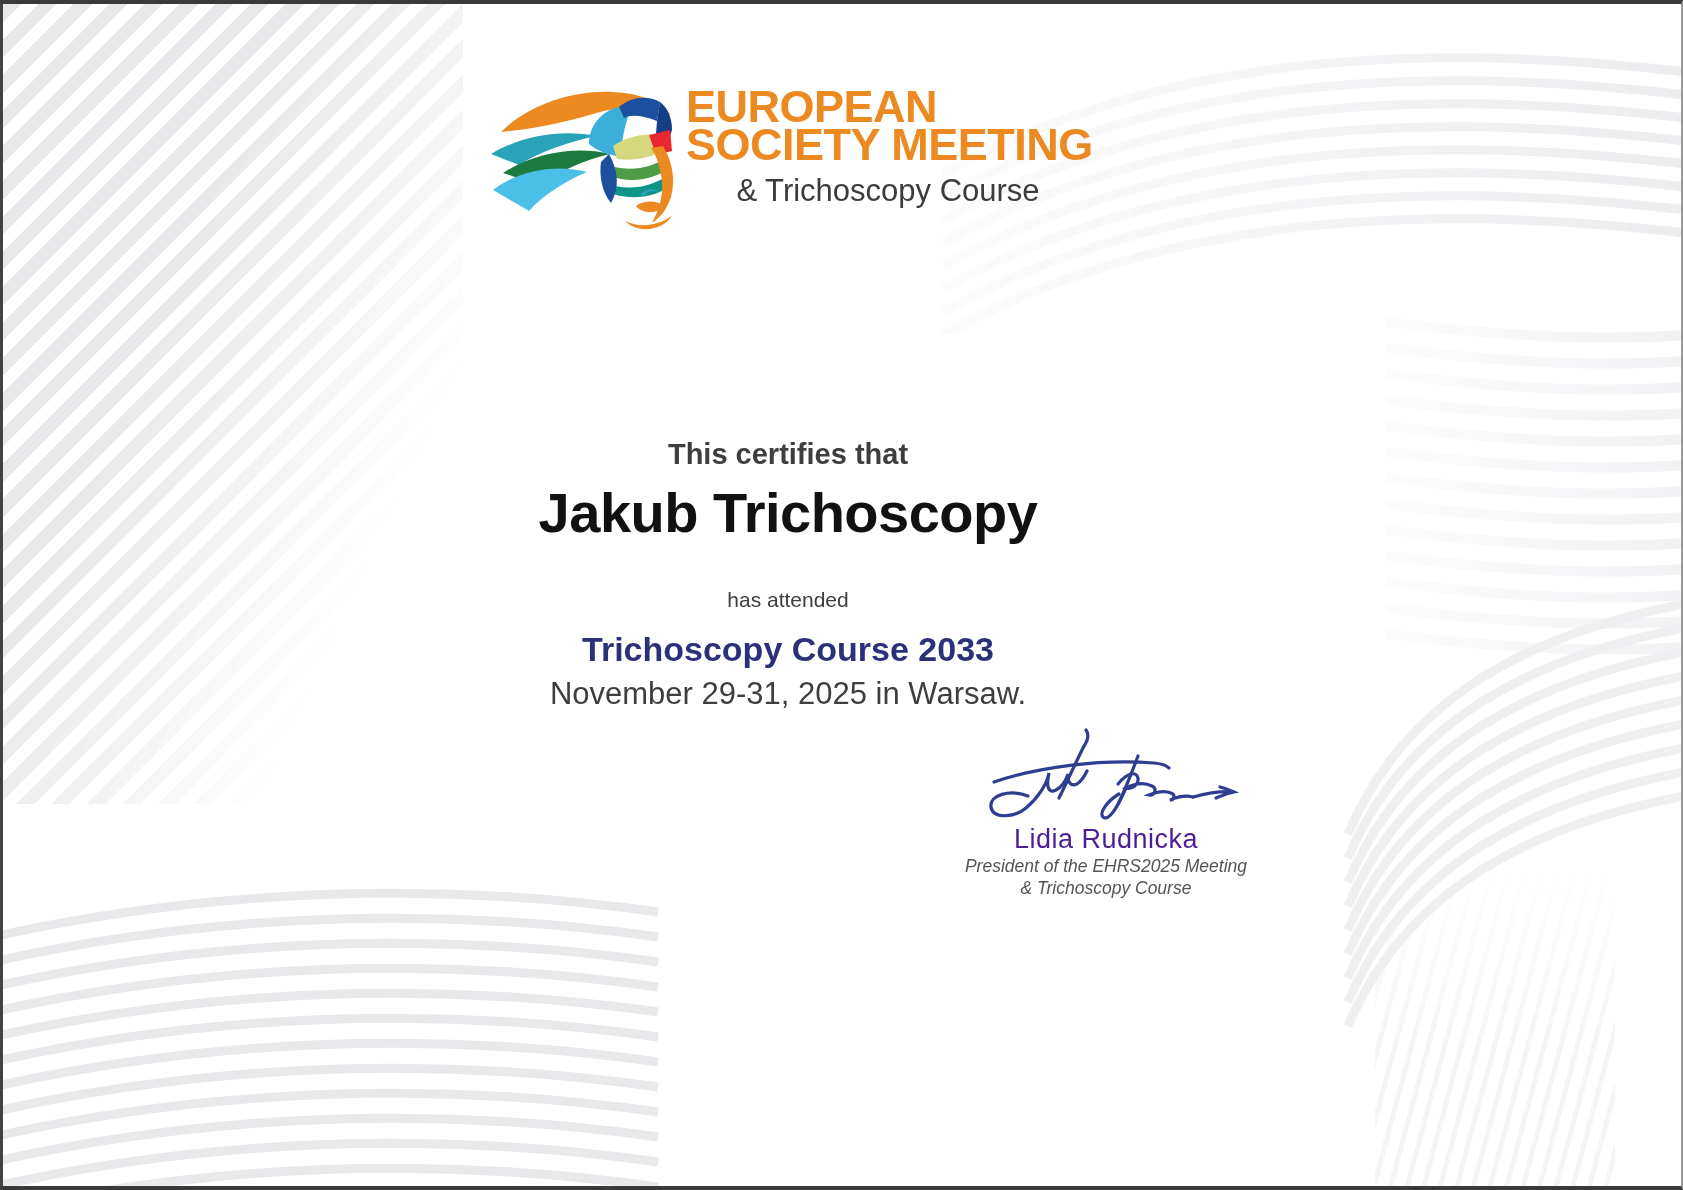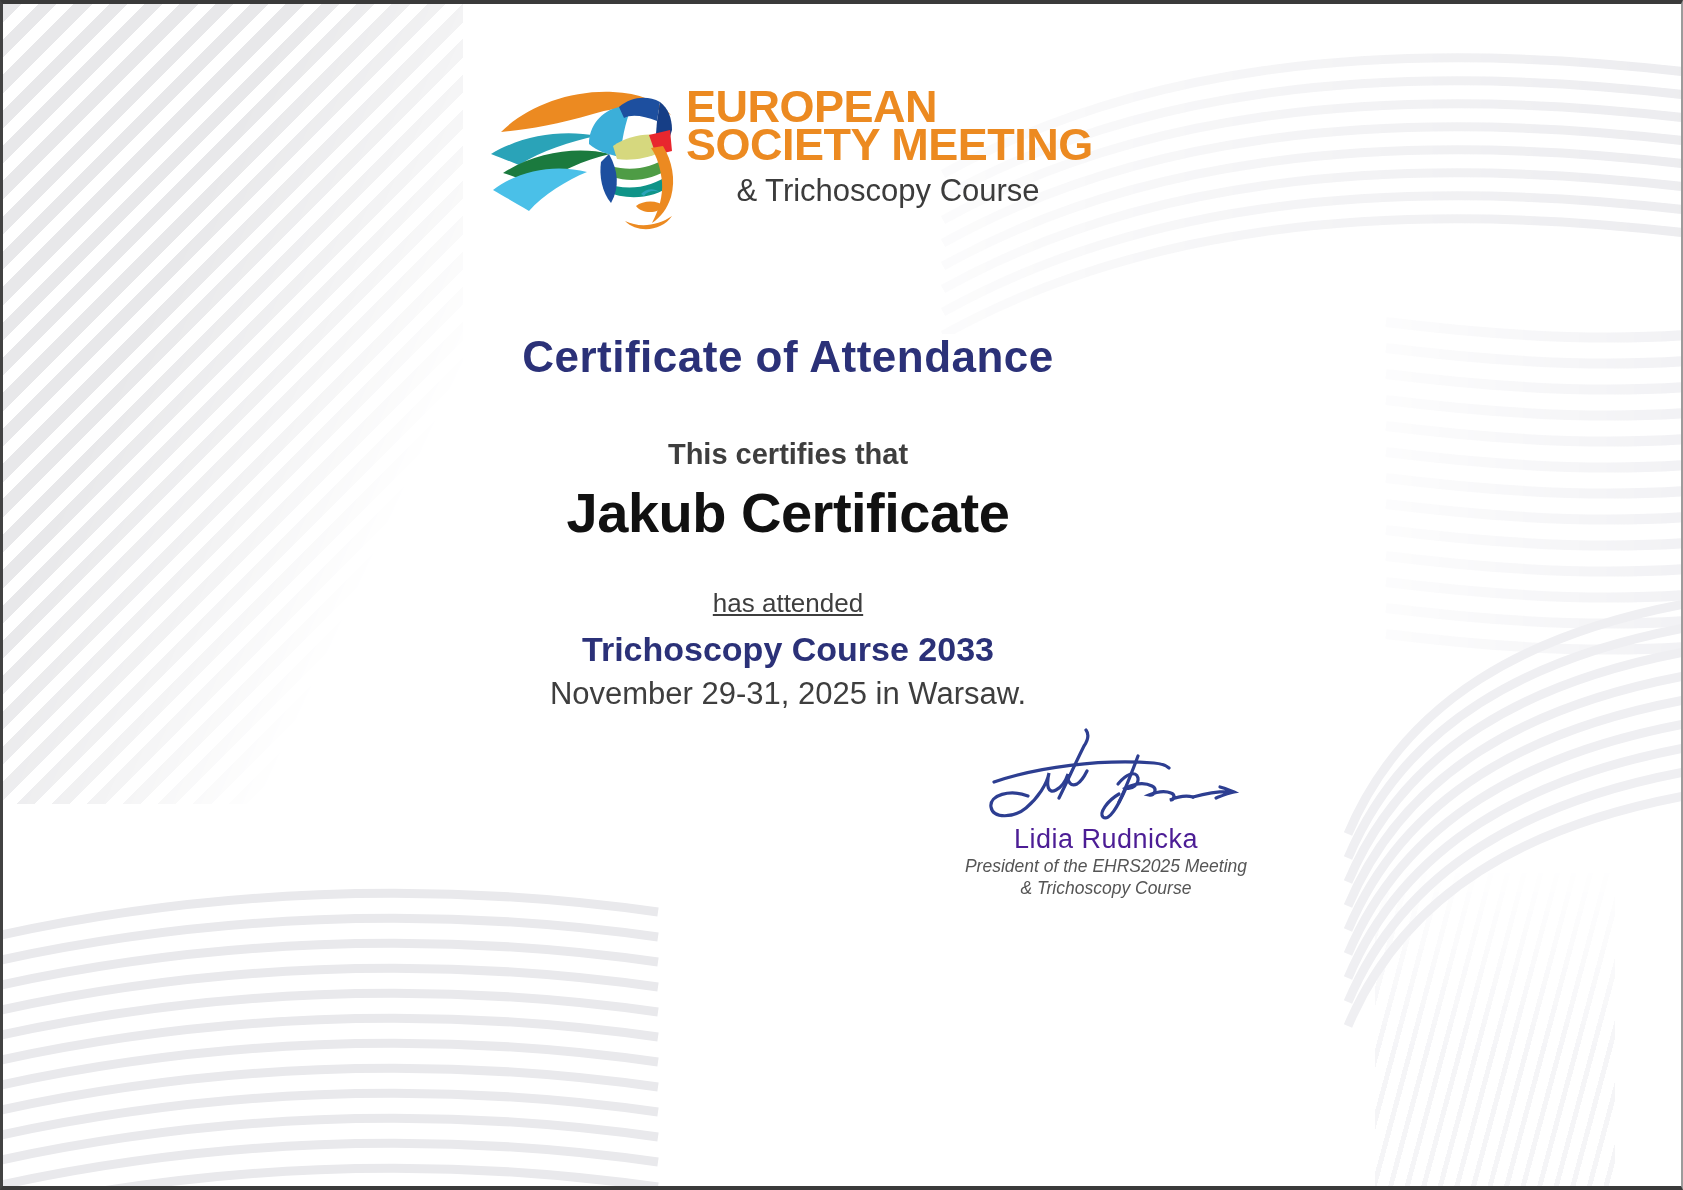--- a/index.html
+++ b/index.html
@@ -30,21 +30,21 @@
     -webkit-mask-image:linear-gradient(to bottom,transparent 0,rgba(0,0,0,.8) 60%);
     mask-image:linear-gradient(to bottom,transparent 0,rgba(0,0,0,.8) 60%);
   }
   .deco-svg{left:0;top:0;width:1683px;height:1190px;}
   
   .content{position:absolute;left:0;top:0;width:1570px;height:1190px;}
   .abs{position:absolute;left:0;width:100%;text-align:center;}
   .cert-title{top:328px;font-size:44px;font-weight:700;color:var(--heading-navy,#2B3178);letter-spacing:0.5px;}
   .cert-intro{top:434px;font-size:29px;color:var(--body-gray,#3E3E3E);font-weight:bold;}
   .cert-name{top:476px;font-size:56px;font-weight:700;color:var(--name-black,#111111);letter-spacing:-0.5px;}
-  .cert-attended{top:584px;font-size:26px;color:var(--body-gray,#3E3E3E);text-decoration:underline;}
+  .cert-attended{top:584px;font-size:21px;color:var(--body-gray,#3E3E3E);}
   .cert-course{top:626px;font-size:34px;font-weight:700;color:var(--heading-navy,#2B3178);}
   .cert-date{top:672px;font-size:31px;color:var(--body-gray,#3E3E3E);}
   
   .logo-graphic{position:absolute;left:478px;top:80px;}
   .logo-textblock{position:absolute;left:683px;top:84px;width:404px;}
   .logo-line{font-size:45px;line-height:38px;font-weight:800;color:var(--brand-orange,#EC8A21);letter-spacing:-0.5px;white-space:nowrap;}
   .logo-sub{margin-top:9px;text-align:center;font-size:31px;color:#3c3c3c;font-weight:400;}
   
   .sig{position:absolute;left:958px;top:720px;width:290px;text-align:center;}
   .sig-svg{display:block;margin:0 auto;}
@@ -150,23 +150,22 @@
       <path d="M144,137 C158,144 177,142 191,132 C181,147 157,150 144,137 Z" fill="#EC8A21"></path>
     </svg>
   </div>
   <div class="logo-textblock">
     <div class="logo-line">EUROPEAN</div>
     <div class="logo-line">SOCIETY MEETING</div>
     <div class="logo-sub">&amp; Trichoscopy Course</div>
   </div>
 
   <div class="content">
-    <div class="abs cert-title">Certificate of Attendance</div>
     <div class="abs cert-intro">This certifies that</div>
-    <div class="abs cert-name">Jakub Certificate</div>
+    <div class="abs cert-name">Jakub Trichoscopy</div>
     <div class="abs cert-attended">has attended</div>
     <div class="abs cert-course">Trichoscopy Course 2033</div>
     <div class="abs cert-date">November 29-31, 2025 in Warsaw.</div>
   </div>
 
   <div class="sig">
     <svg class="sig-svg" width="276" height="104" viewBox="0 0 276 104" xmlns="http://www.w3.org/2000/svg" fill="none" stroke="#2D3E91" stroke-width="3.2" stroke-linecap="round">
       <path d="M118,6 C121,10 120,16 116,22 C107,40 99,58 91,74"></path>
       <path d="M26,58 C70,43 132,35 186,39 C193,39.5 198,41.5 201,44"></path>
       <path d="M60,72 C42,65 21,71 23,83 C25,95 46,94 58,84 C70,74 79,60 81,49 C78,62 80,70 88,66 C94,63 98,56 100,50 C99,58 103,63 109,60 C114,57 117,51 119,47"></path>

